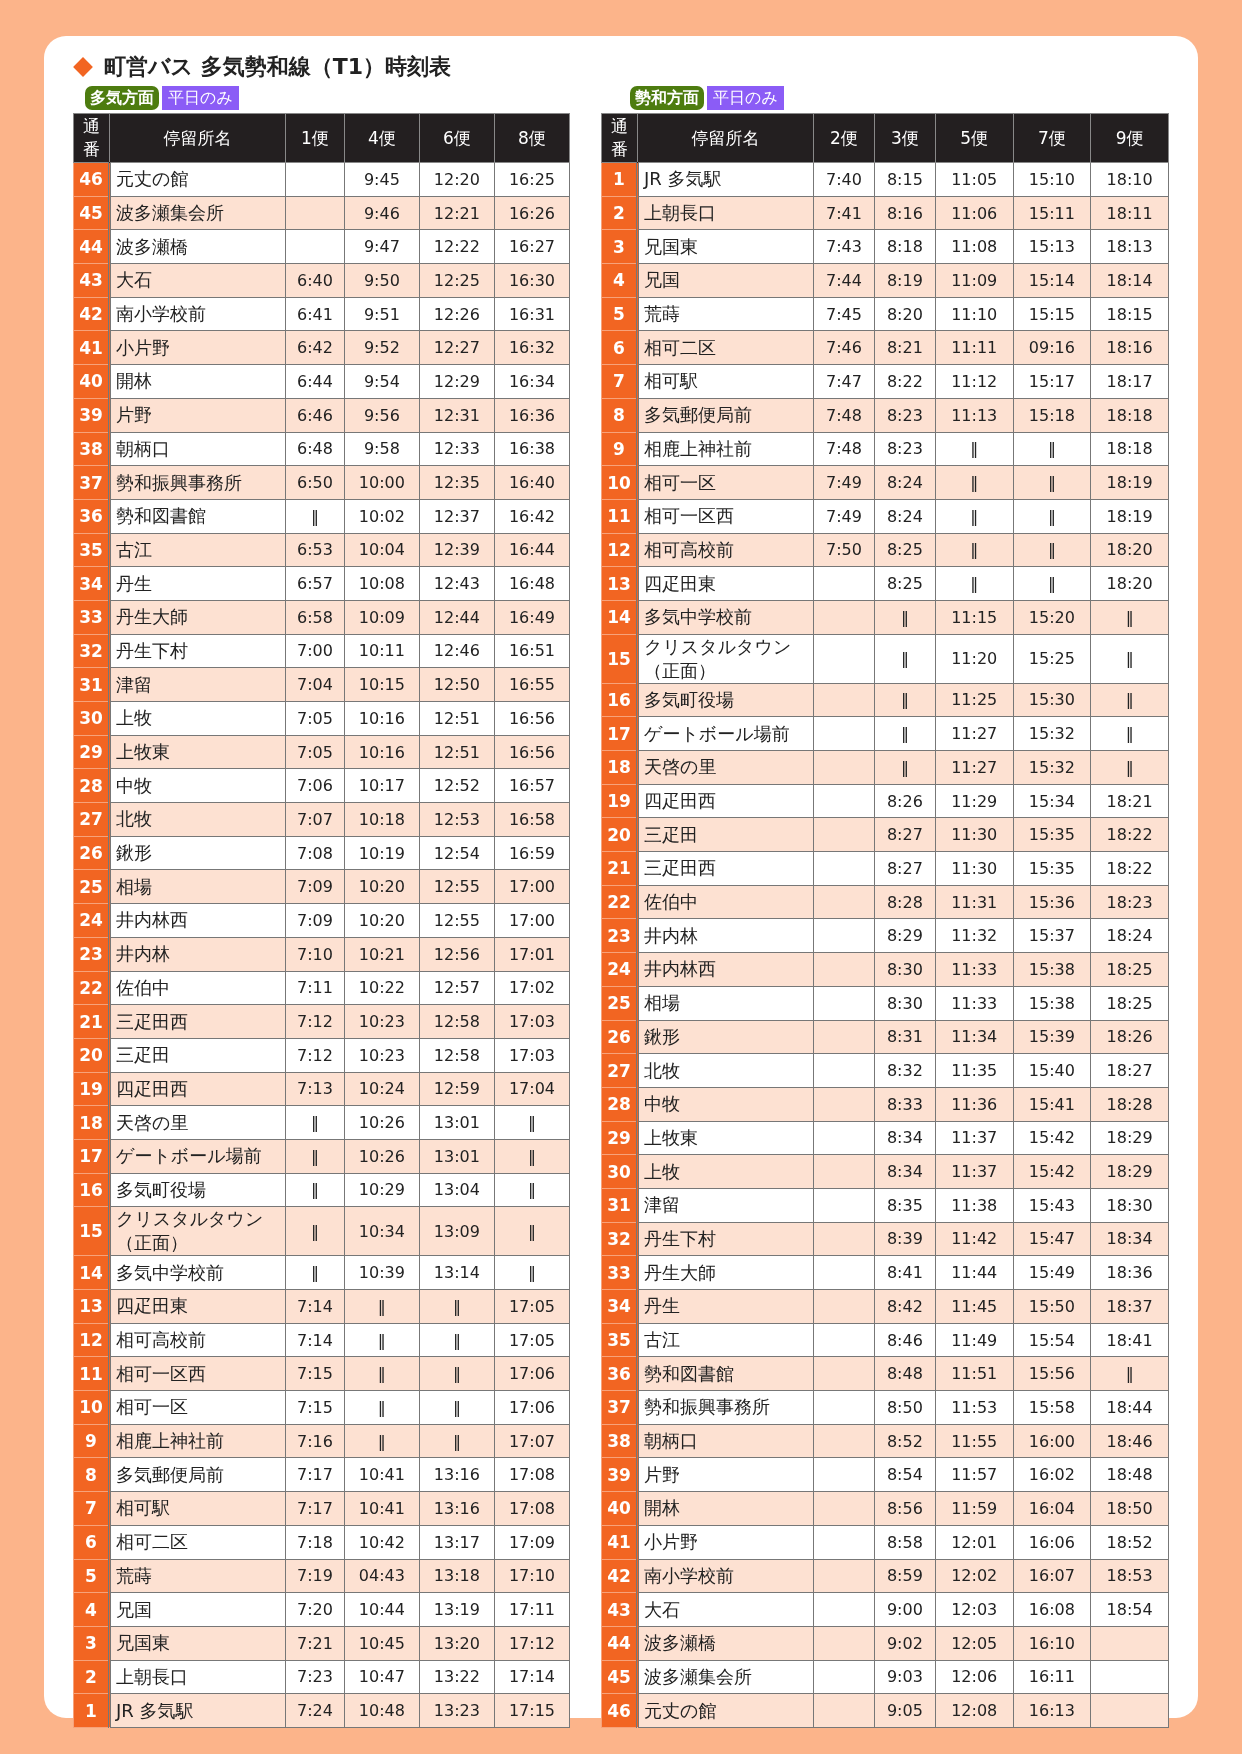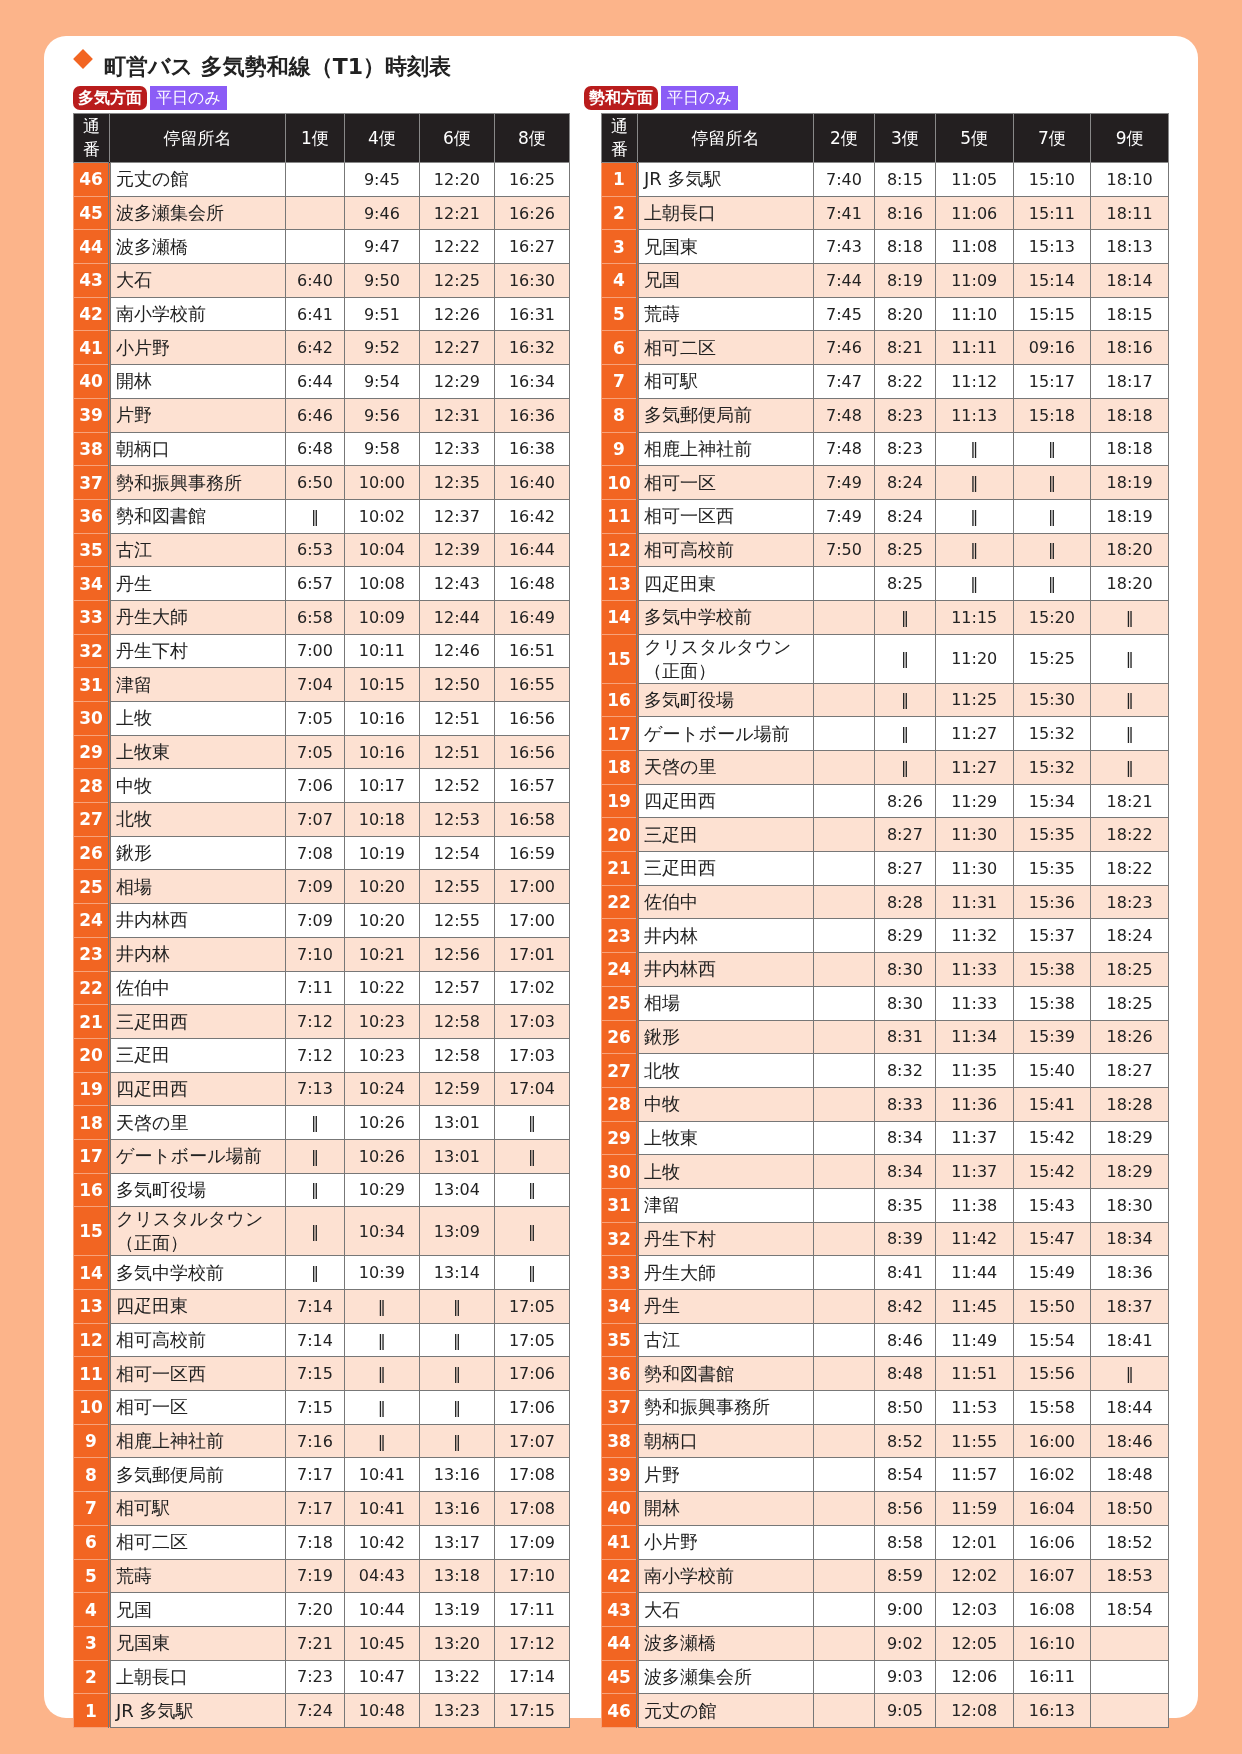--- a/index.html
+++ b/index.html
@@ -1,21 +1,21 @@
 <!DOCTYPE html>
 <html><head>
 <meta charset="utf-8">
 <style>
   html,body{margin:0;padding:0;}
   body{width:1242px;height:1754px;background:#fcb48a;font-family:"DejaVu Sans","Liberation Sans",sans-serif;position:relative;overflow:hidden;}
   .card{position:absolute;left:44px;top:36px;width:1154px;height:1682px;background:#fff;border-radius:22px;}
-  .title{position:absolute;left:72px;top:52px;font-size:22px;font-weight:bold;color:#222;display:flex;gap:8px;}
+  .title{position:absolute;left:72px;top:52px;font-size:22px;font-weight:bold;color:#222;display:flex;align-items:center;gap:8px;}
   .diamond{width:14px;height:14px;background:#f26522;transform:rotate(45deg);display:inline-block;margin:0 6px 0 4px;}
   .tags{position:absolute;display:flex;gap:3px;top:86px;}
-  .tag-dir{background:#b91c1c;color:#fff;font-size:16px;font-weight:bold;padding:1px 5px;border-radius:7px;line-height:22px;}
+  .tag-dir{background:#4d7c0f;color:#fff;font-size:16px;font-weight:bold;padding:1px 5px;border-radius:7px;line-height:22px;margin-left:12px;}
   .tag-day{background:#8b5cf6;color:#fff;font-size:16px;padding:1px 6px;line-height:22px;}
   table{position:absolute;border-collapse:collapse;top:113px;font-size:16px;padding-left:46px;}
   th{background:#231f20;color:#fff;font-weight:normal;height:33px;border:1px solid #888;font-size:17px;}
   td{height:32.7px;border:1px solid #777;text-align:center;color:#222;padding:0;}
   td.num{background:#f26522;color:#fff;font-weight:bold;font-size:17px;border-color:#f7a27a;border-right:3px double #777;}
   td.name{text-align:left;padding-left:5px;font-size:18px;}
   tr.alt td:not(.num){background:#fde1d2;}
   #tbl-left{left:73px;width:497px;}
   #tbl-right{left:601px;width:568px;}
 </style>
@@ -26,21 +26,21 @@
 
 <div class="title">
   <span class="diamond"></span>
   <span>町営バス 多気勢和線（T1）時刻表</span>
 </div>
 
 <div class="tags" style="left:73px">
   <span class="tag-dir">多気方面</span>
   <span class="tag-day">平日のみ</span>
 </div>
-<div class="tags" style="left:584px">
+<div class="tags" style="left:618px">
   <span class="tag-dir">勢和方面</span>
   <span class="tag-day">平日のみ</span>
 </div>
 
 <table id="tbl-left">
   <colgroup>
       <col style="width:36px">
       <col style="width:176px">
       <col>
       <col>

